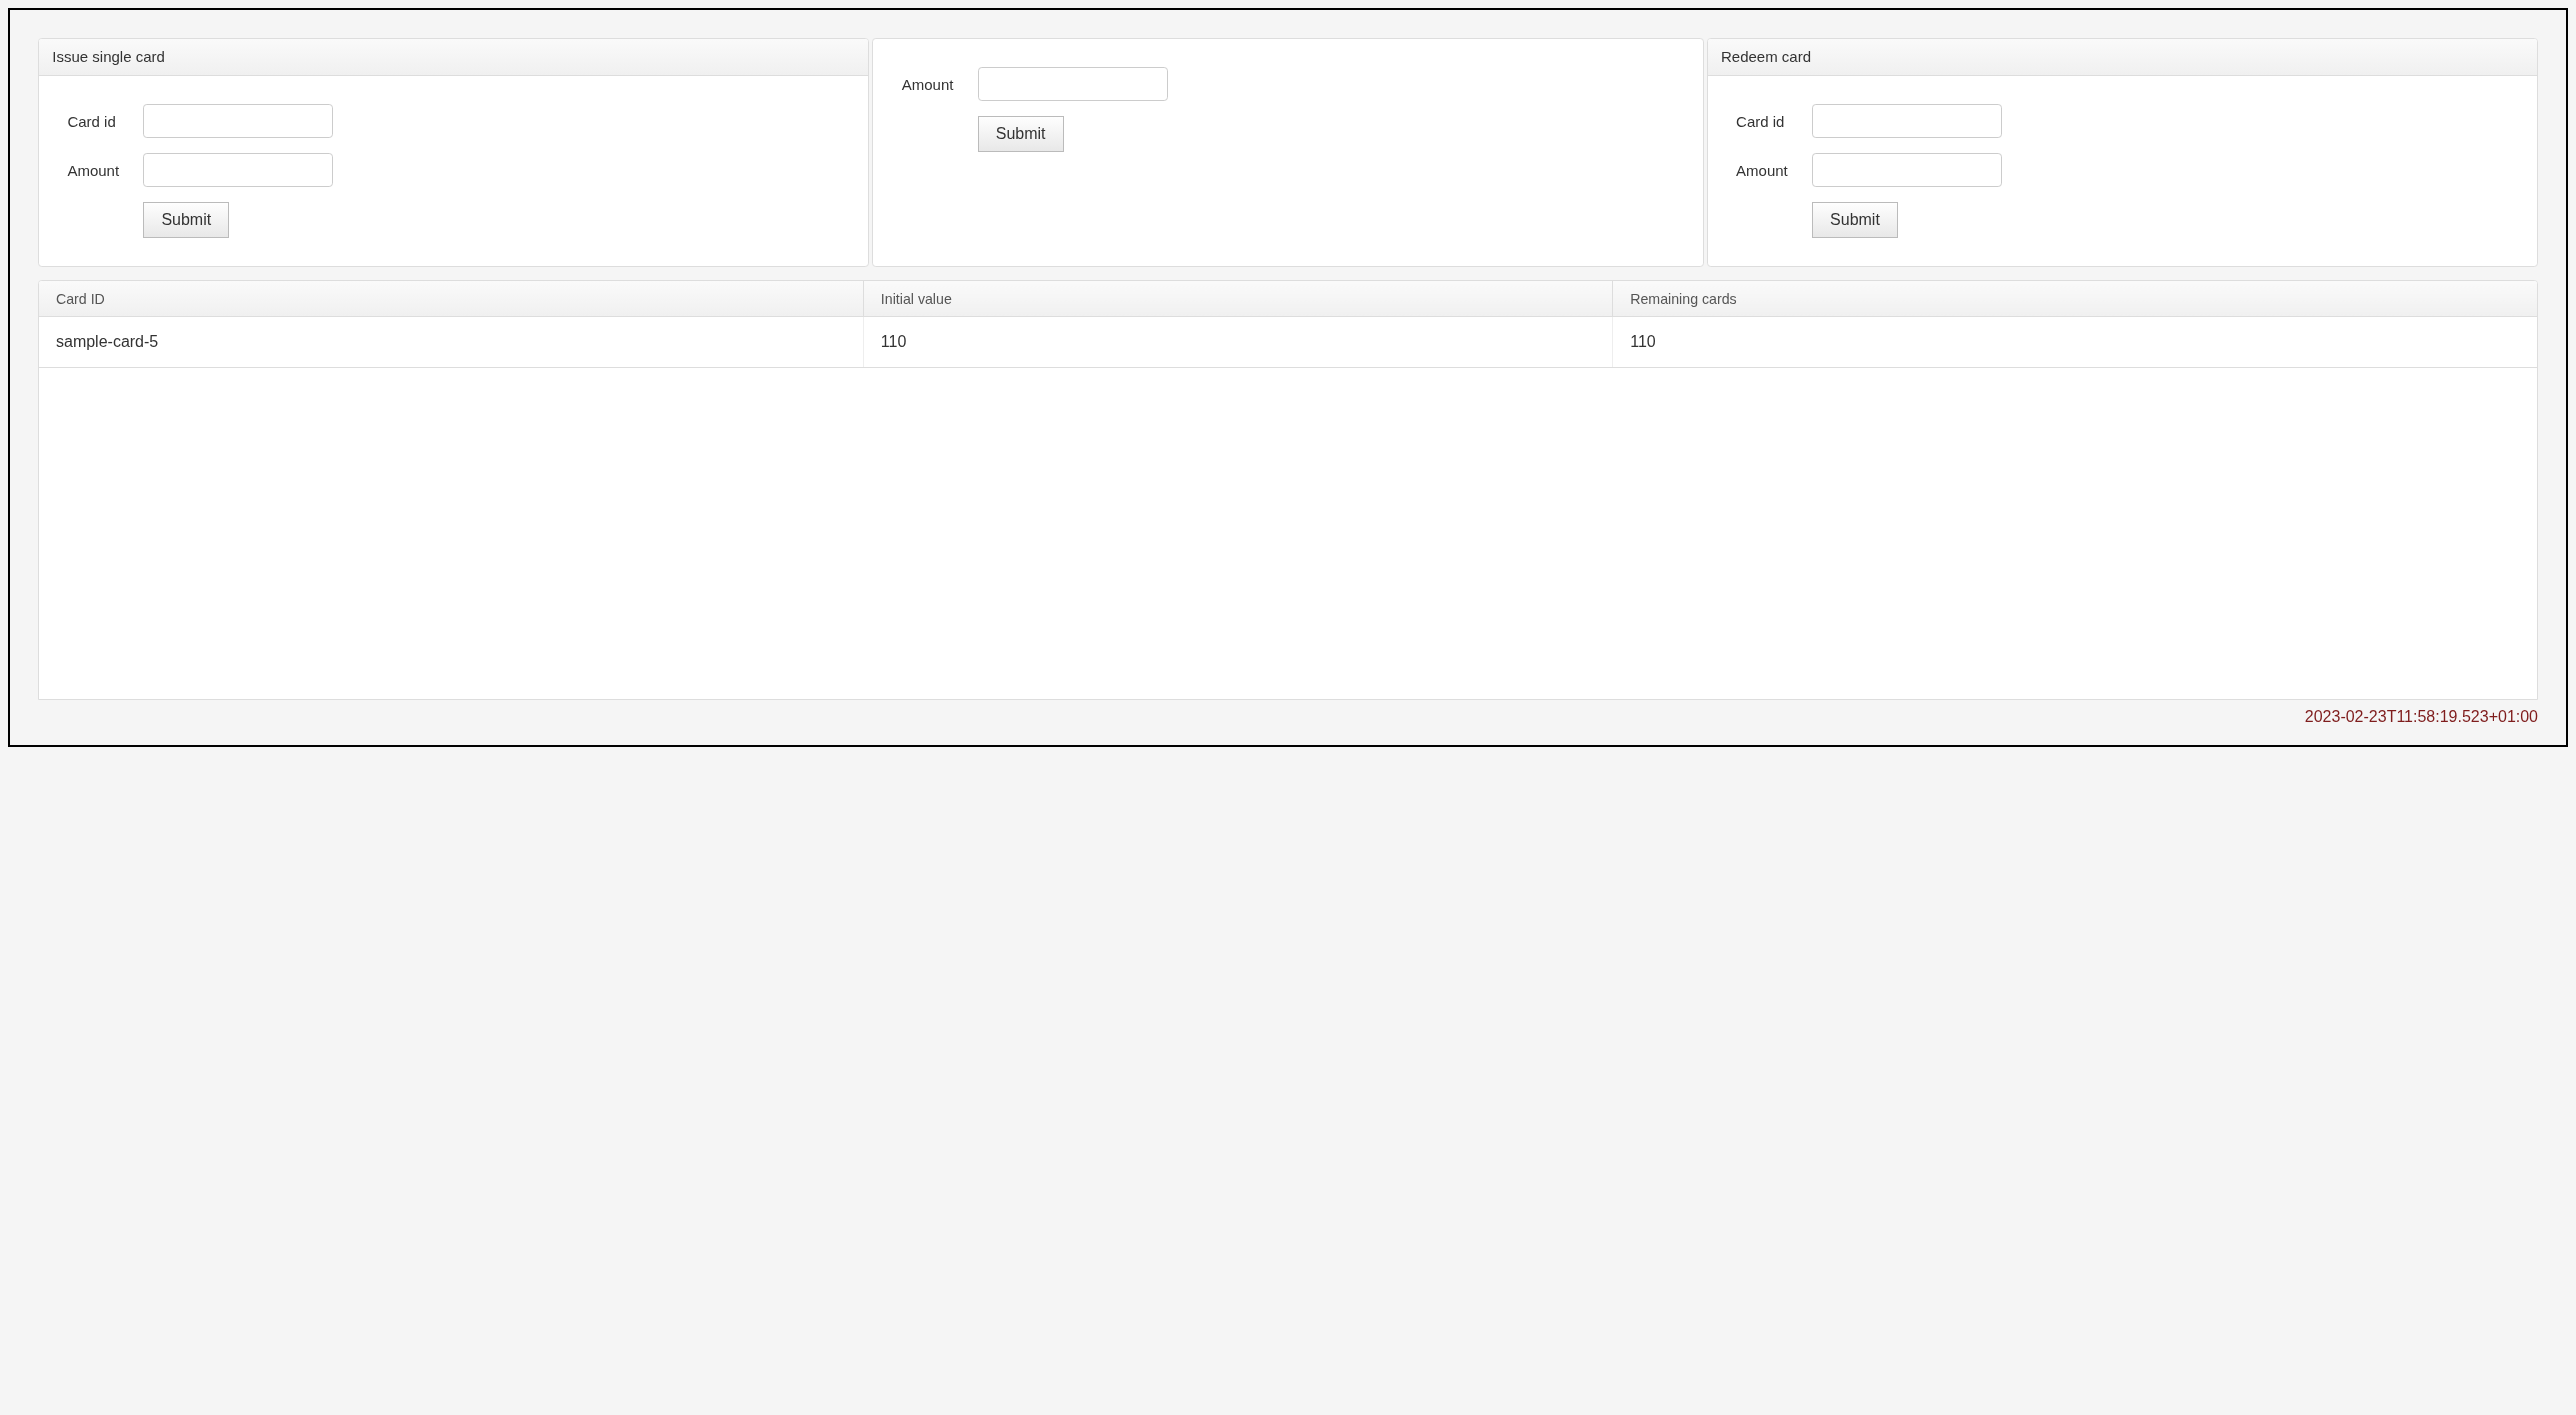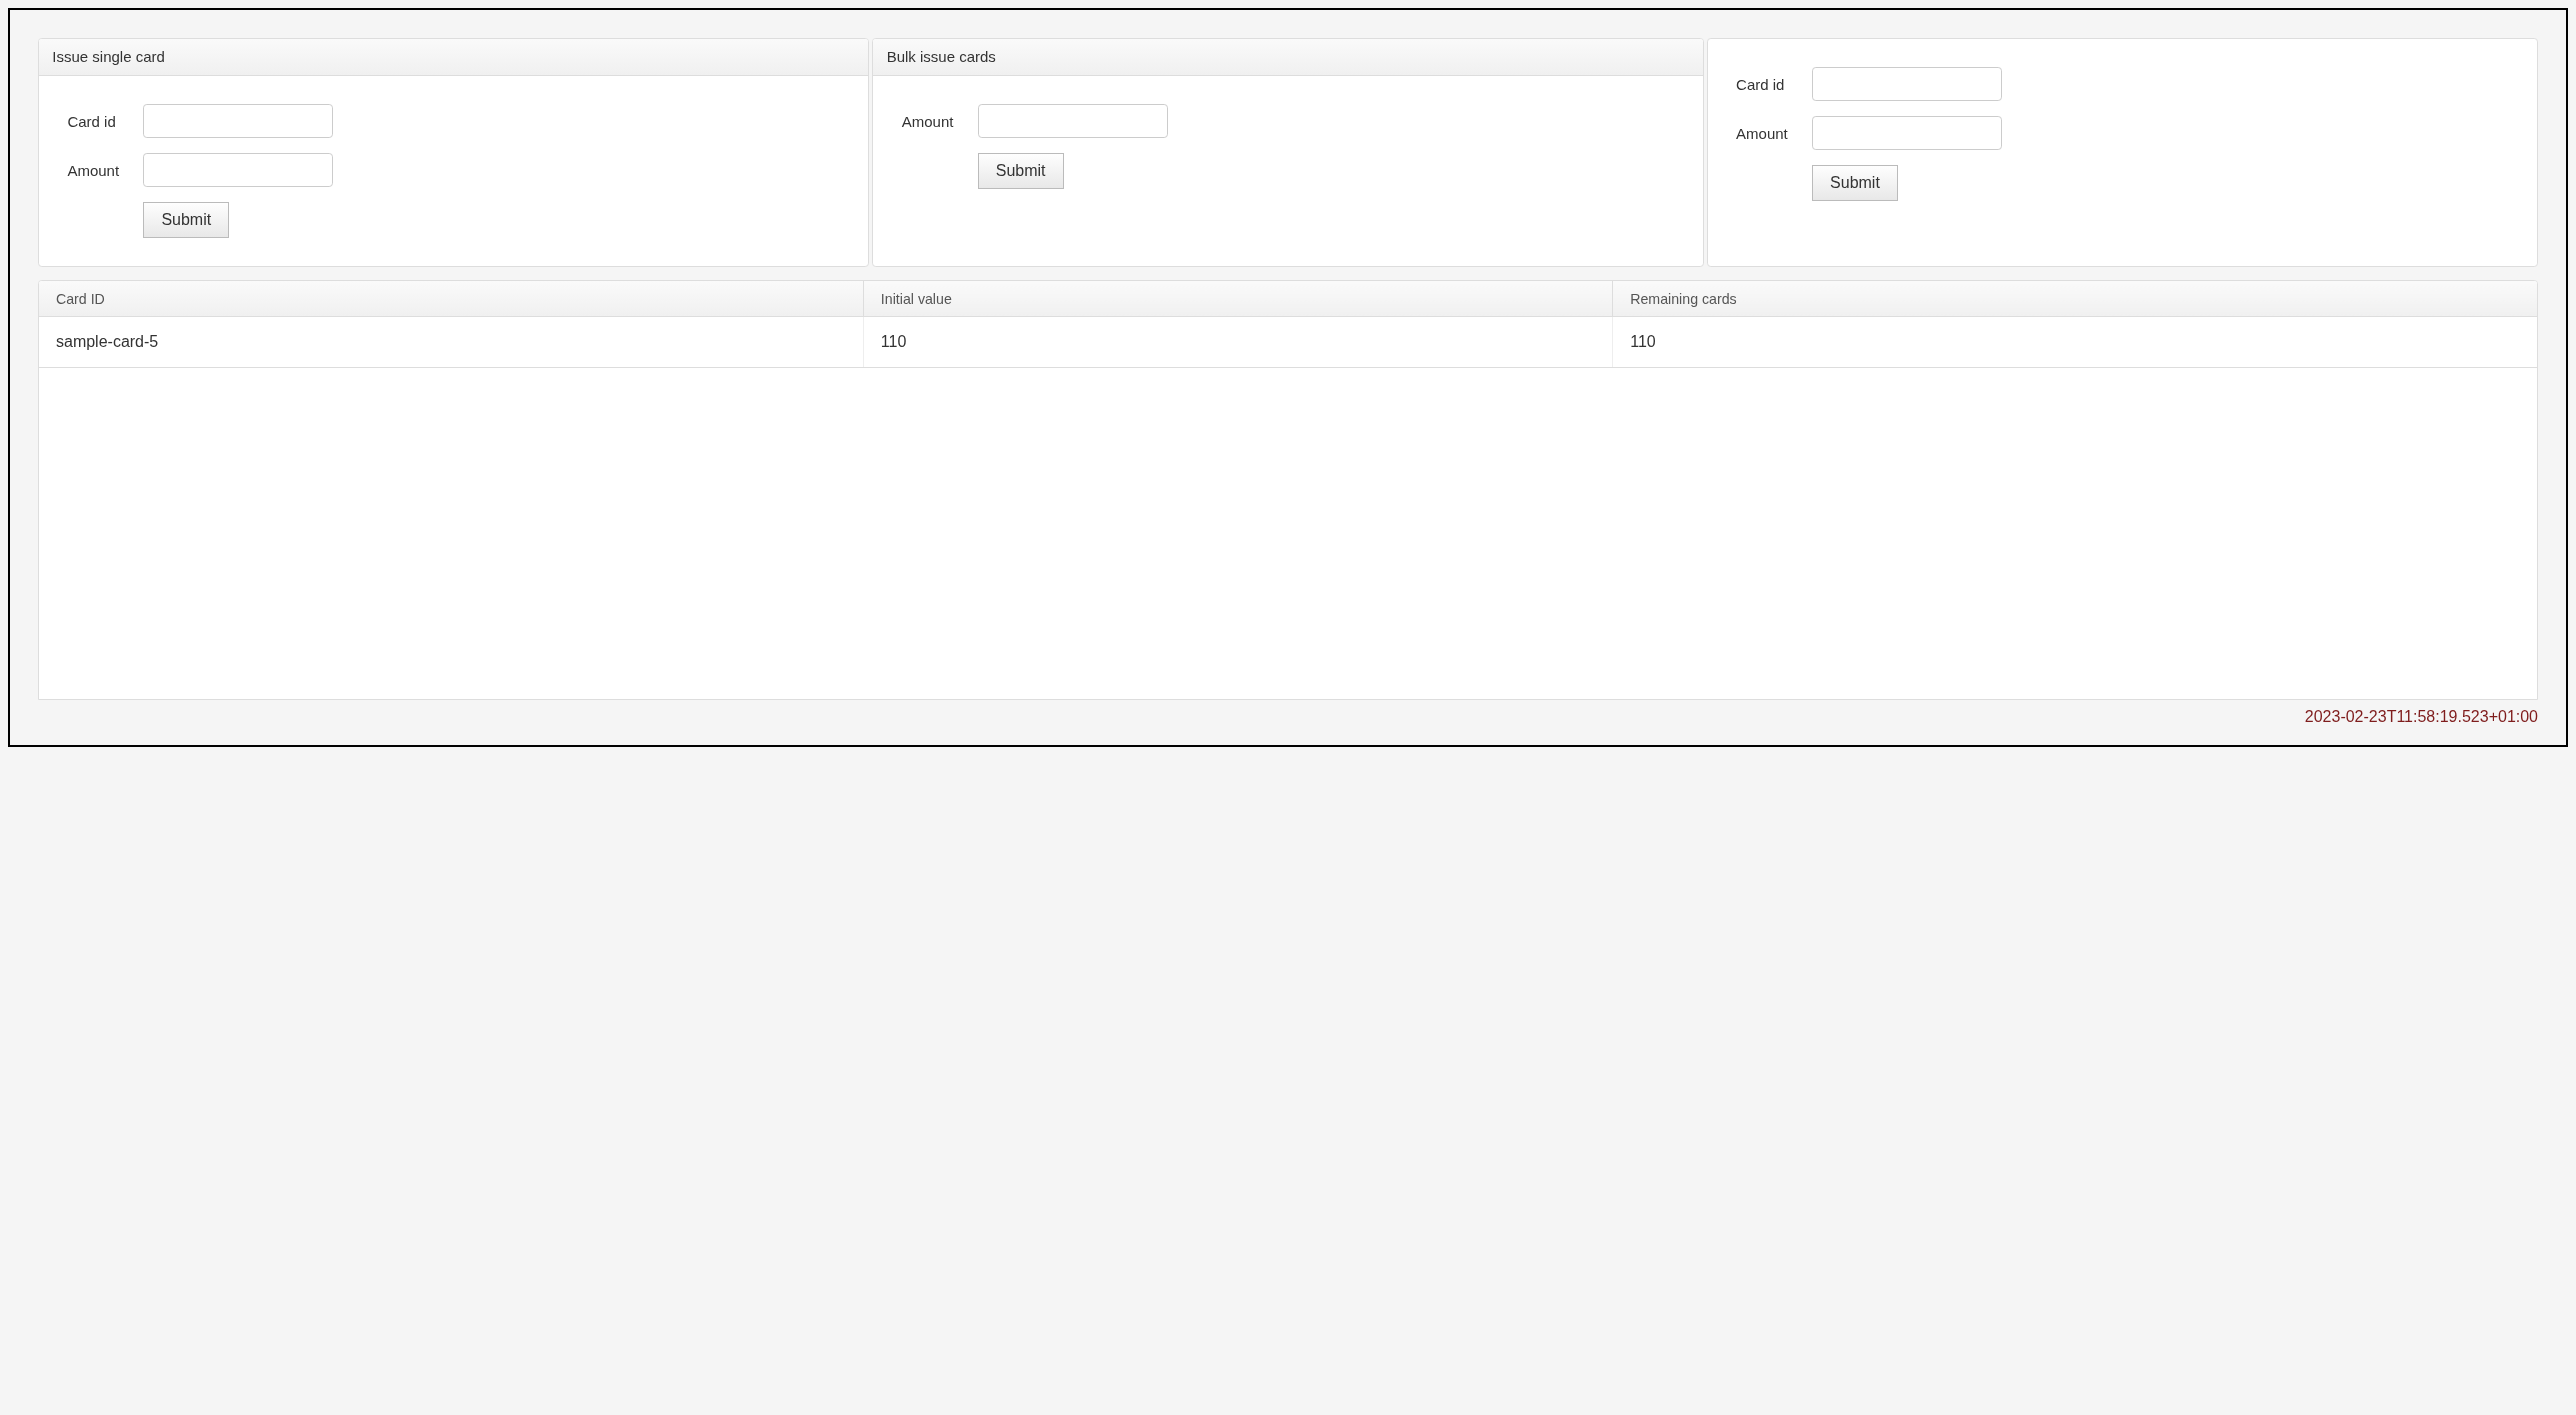--- a/index.html
+++ b/index.html
@@ -134,33 +134,33 @@
           <div class="form-label">Amount</div>
           <input class="form-input" type="text" style="">
         </div>
         <div class="btn-row">
           <button class="submit-btn">Submit</button>
         </div>
       </div>
     </div>
 
     <div class="panel">
-      <div class="panel-header">Bulk issue cards</div>
       <div class="panel-body">
         <div class="form-row">
           <div class="form-label">Amount</div>
           <input class="form-input" type="text" style="">
         </div>
         <div class="btn-row">
           <button class="submit-btn">Submit</button>
         </div>
       </div>
     </div>
 
     <div class="panel">
+      <div class="panel-header">Redeem card</div>
       <div class="panel-body">
         <div class="form-row">
           <div class="form-label">Card id</div>
           <input class="form-input" type="text" style="">
         </div>
         <div class="form-row">
           <div class="form-label">Amount</div>
           <input class="form-input" type="text" style="">
         </div>
         <div class="btn-row">

